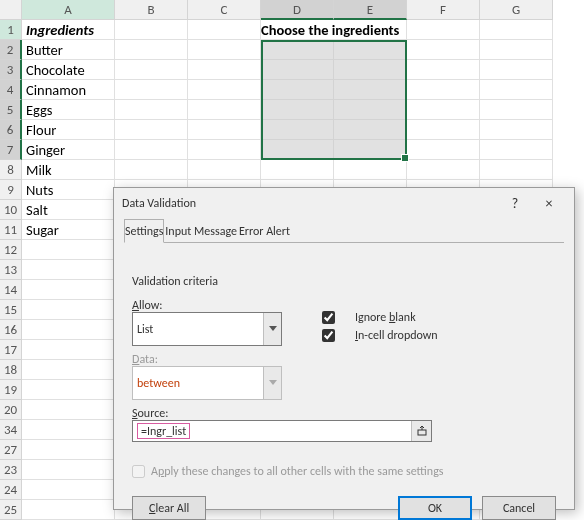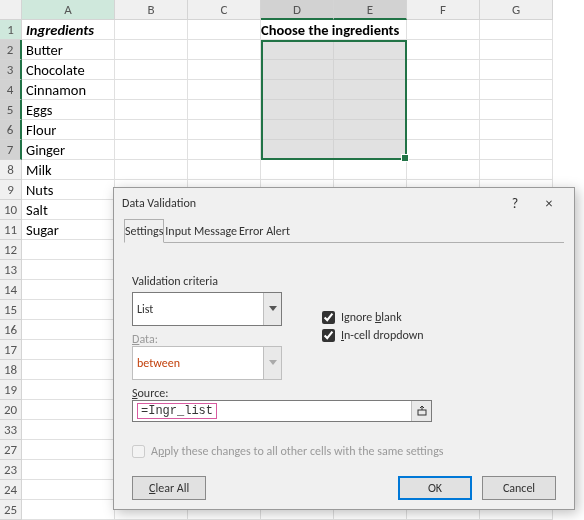--- a/index.html
+++ b/index.html
@@ -32,25 +32,25 @@
 .tab.active { background: #f0f0f0; border: 1px solid #b0b0b0; border-bottom: 1px solid #f0f0f0; }
 
 .body { padding: 8px 18px 10px 18px; margin-top: 23px; }
 .group-label { font-size: 12px; margin-bottom: 4px; }
 .lbl { font-size: 12px; margin-top:6px; }
 .lbl.dis { color:#9a9a9a; }
 .select { width: 150px; height: 34px; background:#fff; border:1px solid #7a7a7a; display:flex; align-items:center; padding:0 4px; font-size:12px; position:relative; }
 .select.dis { color:#c2410c; border-color:#bfbfbf; }
 .select .arrow { position:absolute; right:0; top:0; bottom:0; width:18px; border-left:1px solid #bfbfbf; display:flex; align-items:center; justify-content:center; background:#e9e9e9; }
 .select .arrow svg { width:8px; height:6px; }
-.chk { display:flex; align-items:center; gap:6px; font-size:12px; margin-bottom:4px; }
+.chk { display:flex; align-items:center; gap:20px; font-size:12px; margin-bottom:4px; }
 .chk input { width:13px; height:13px; accent-color:#333; }
 .source { width: 300px; height: 22px; background:#fff; border:1px solid #7a7a7a; display:flex; align-items:center; padding:0 4px; font-size:12px; position:relative; }
 .source .pick { position:absolute; right:0; top:0; bottom:0; width:20px; border-left:1px solid #bfbfbf; display:flex; align-items:center; justify-content:center; background:#e9e9e9; }
-.source .hl { border:1px solid #d85ba0; padding: 0 3px; display:inline-block; line-height:14px;font-family:Liberation Mono, monospace; }
+.source .hl { border:1px solid #d85ba0; padding: 0 3px; display:inline-block; line-height:14px; }
 .chk-wide { display:flex; align-items:center; gap:6px; margin-top: 22px; color:#9a9a9a; font-size:12px; }
 .chk-wide input { width:13px; height:13px; }
 .btnrow { display:flex; gap:10px; margin-top: 18px; }
 .btn { height: 24px; padding: 0 16px; background:#e1e1e1; border:1px solid #8a8a8a; font-size:12px; display:flex; align-items:center; justify-content:center; min-width:74px; }
 .btn.default { border:2px solid #0078d7; }
 .spacer { flex:1; }
 </style>
 </head>
 <body>
 
@@ -216,21 +216,21 @@
     <div class="cell"></div>
     <div class="cell"></div>
     <div class="rowhdr">20</div>
     <div class="cell"></div>
     <div class="cell"></div>
     <div class="cell"></div>
     <div class="cell"></div>
     <div class="cell"></div>
     <div class="cell"></div>
     <div class="cell"></div>
-    <div class="rowhdr">33</div>
+    <div class="rowhdr">34</div>
     <div class="cell"></div>
     <div class="cell"></div>
     <div class="cell"></div>
     <div class="cell"></div>
     <div class="cell"></div>
     <div class="cell"></div>
     <div class="cell"></div>
     <div class="rowhdr">27</div>
     <div class="cell"></div>
     <div class="cell"></div>
@@ -281,20 +281,21 @@
   </div>
   <div class="tabs">
     <div class="tab active">Settings</div>
     <div class="tab">Input Message</div>
     <div class="tab">Error Alert</div>
   </div>
   <div class="body">
     <div class="group-label">Validation criteria</div>
     <div style="display:flex; gap:30px;">
       <div style="width:160px;">
+        <div class="lbl"><span style="text-decoration:underline" title="Allow:">A</span>llow:</div>
         <div class="select">
           <span>List</span>
           <span class="arrow">
               <svg viewBox="0 0 8 6">
                 <path d="M0 0 L4 5 L8 0" fill="#555"></path>
               </svg>
             </span>
         </div>
         <div class="lbl dis"><span style="text-decoration:underline">D</span>ata:</div>
         <div class="select dis">

